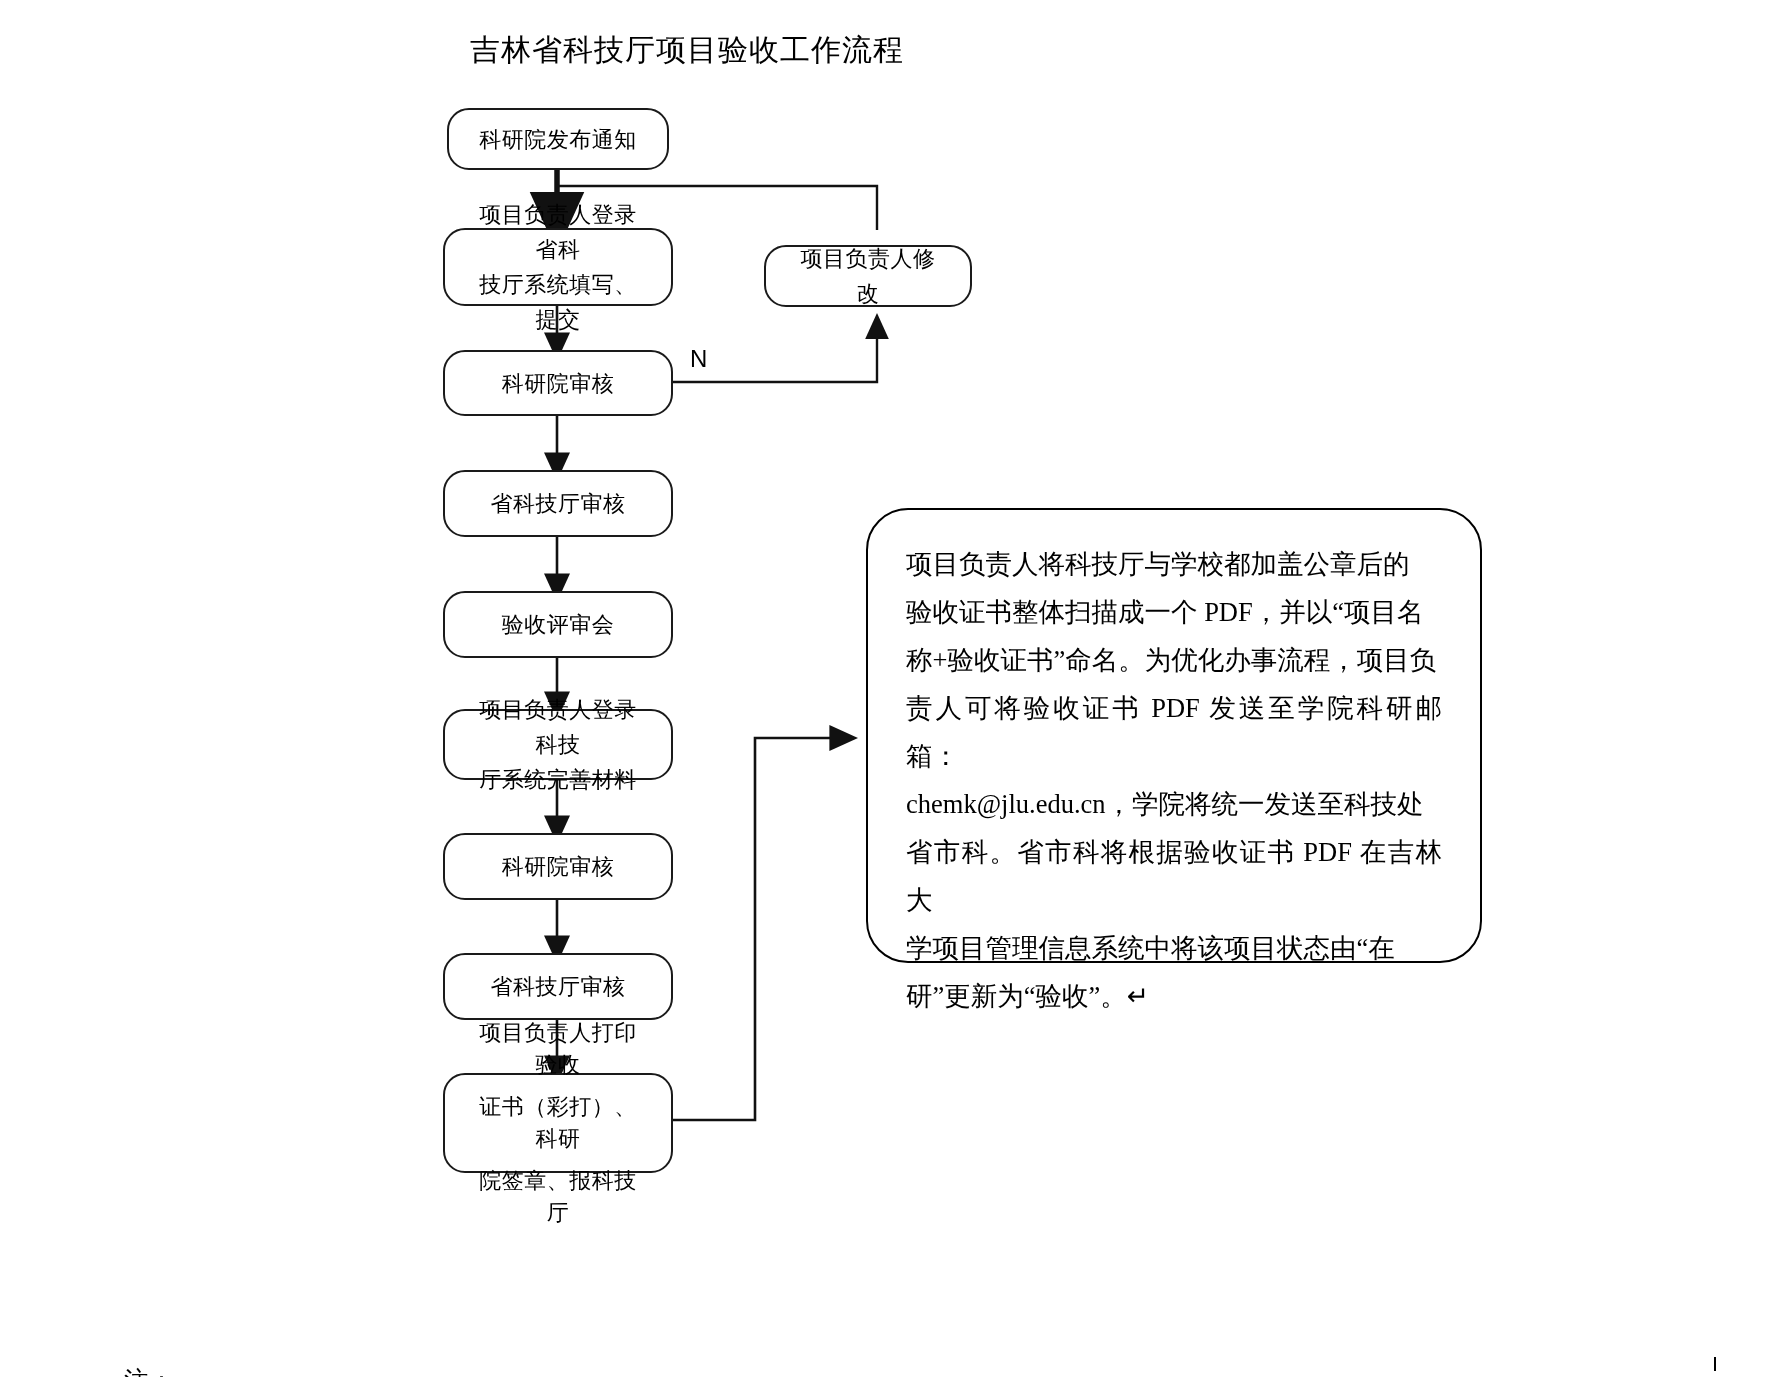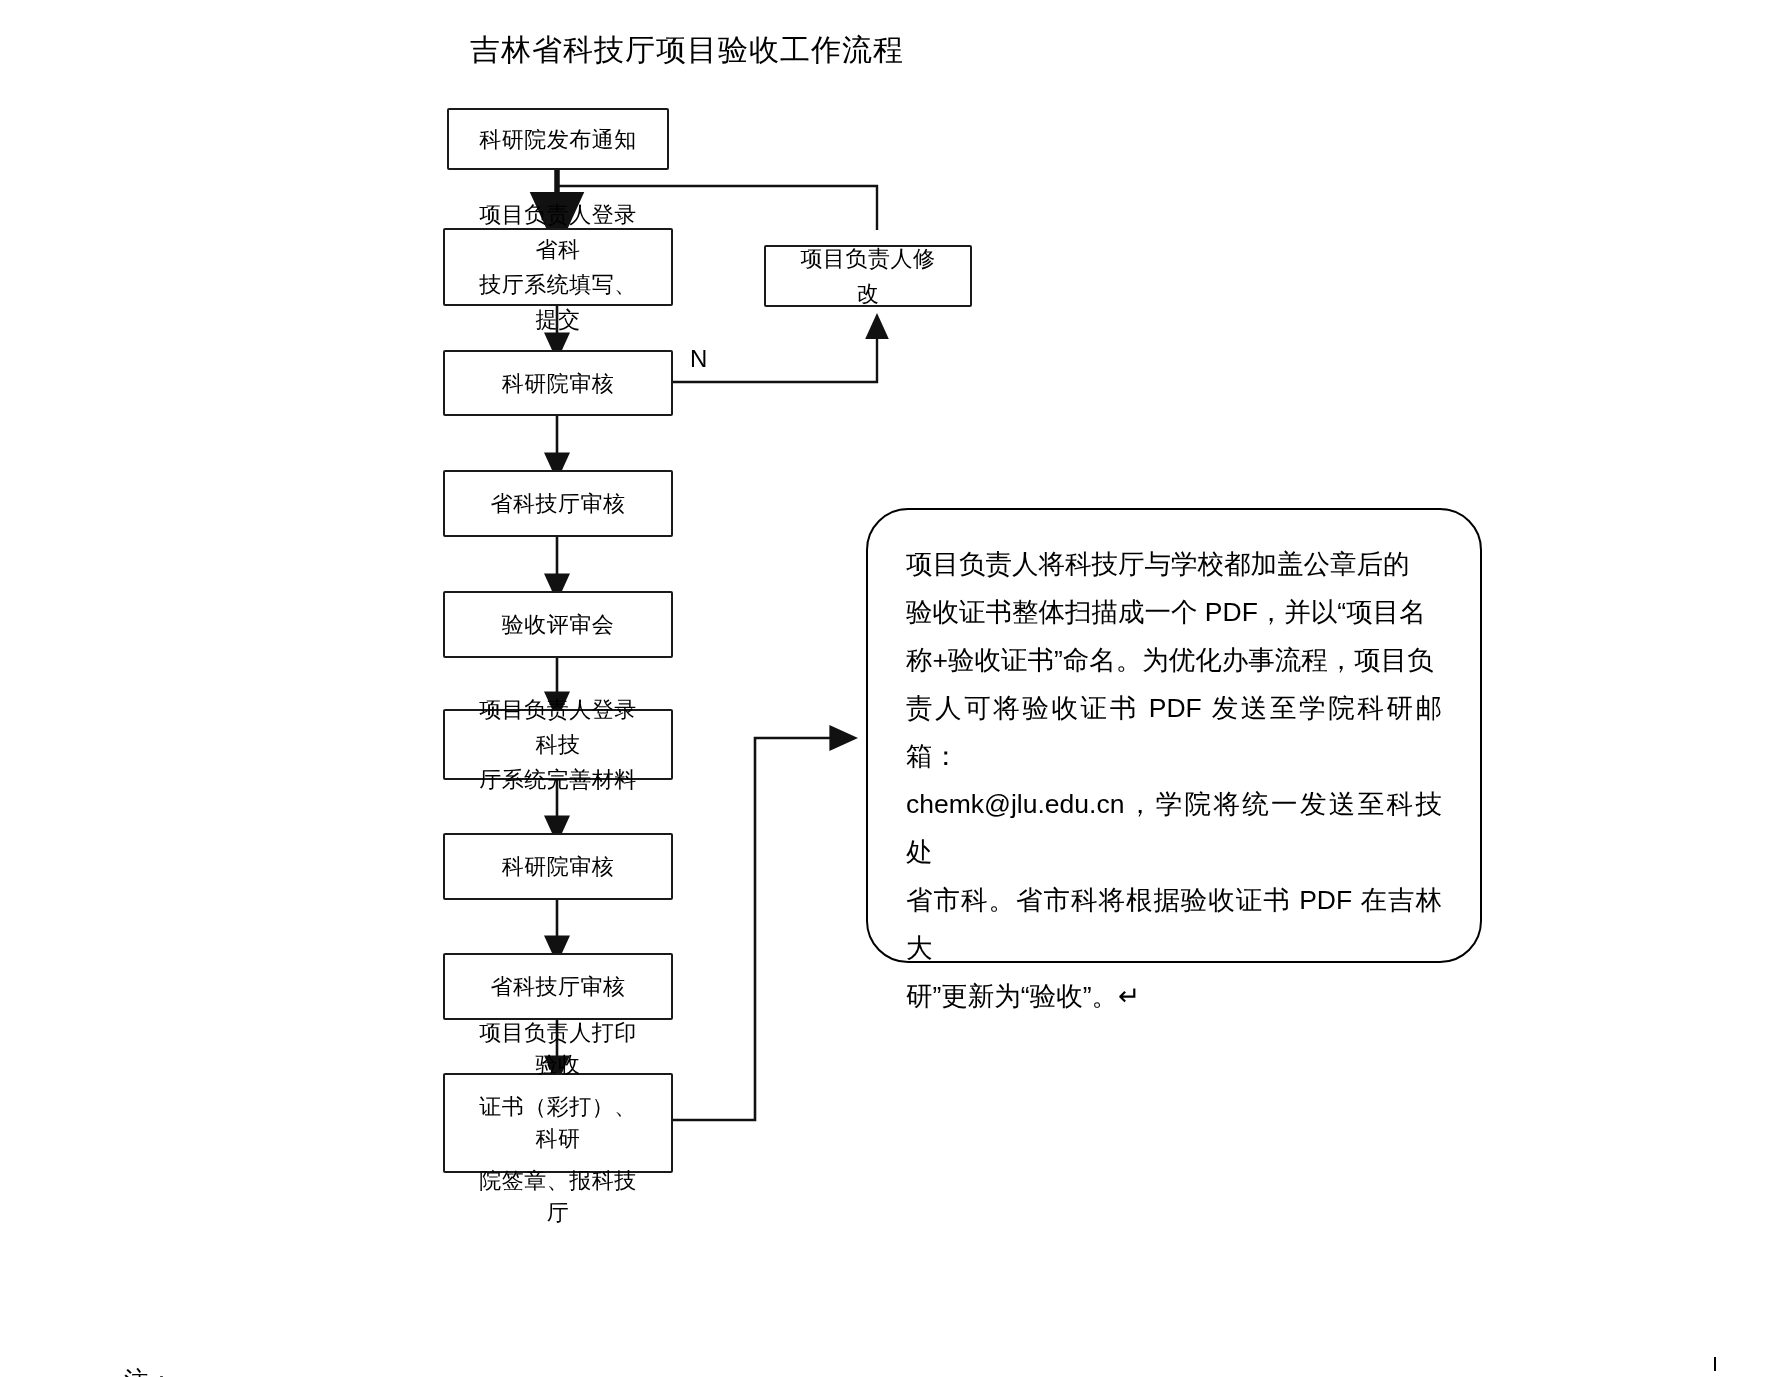--- a/index.html
+++ b/index.html
@@ -22,21 +22,21 @@
     letter-spacing:1px;
     white-space:nowrap;
     color:#000;
   }
 
   
   .node{
     position:absolute;
     box-sizing:border-box;
     border:2.2px solid #1a1a1a;
-    border-radius:2px;
+    border-radius:22px;
     background:#ffffff;
     display:flex;
     align-items:center;
     justify-content:center;
     text-align:center;
     font-size:22px;
     line-height:35px;
     letter-spacing:0.5px;
     color:#000;
     padding:2px 24px;
@@ -46,21 +46,21 @@
   
   .callout{
     position:absolute;
     box-sizing:border-box;
     border:2.6px solid #000;
     border-radius:42px;
     background:#fff;
     padding:30px 38px 22px 38px;
   }
   .callout .ctext{
-    font-family:Liberation Sans, sans-serif;
+    font-family:Liberation Serif, serif;
     font-size:26.5px;
     line-height:48px;
     text-align:justify;
     text-justify:inter-ideograph;
     color:#000;
   }
 
   
   .branch-label{
     position:absolute;
@@ -173,20 +173,21 @@
   <div class="branch-label" style="left:690px;top:345px;">N</div>
 
   <div class="callout" style="left:866px;top:508px;width:616px;height:455px;">
     <div class="ctext">
       <div>项目负责人将科技厅与学校都加盖公章后的</div>
       <div>验收证书整体扫描成一个 PDF，并以“项目名</div>
       <div>称+验收证书”命名。为优化办事流程，项目负</div>
       <div>责人可将验收证书 PDF 发送至学院科研邮箱：</div>
       <div>chemk@jlu.edu.cn，学院将统一发送至科技处</div>
       <div>省市科。省市科将根据验收证书 PDF 在吉林大</div>
+      <div>学项目管理信息系统中将该项目状态由“在</div>
       <div>研”更新为“验收”。↵</div>
     </div>
   </div>
 
   <div class="notes">
     <div>注：</div>
     
   </div>
 
   <div class="page-tick"></div>

